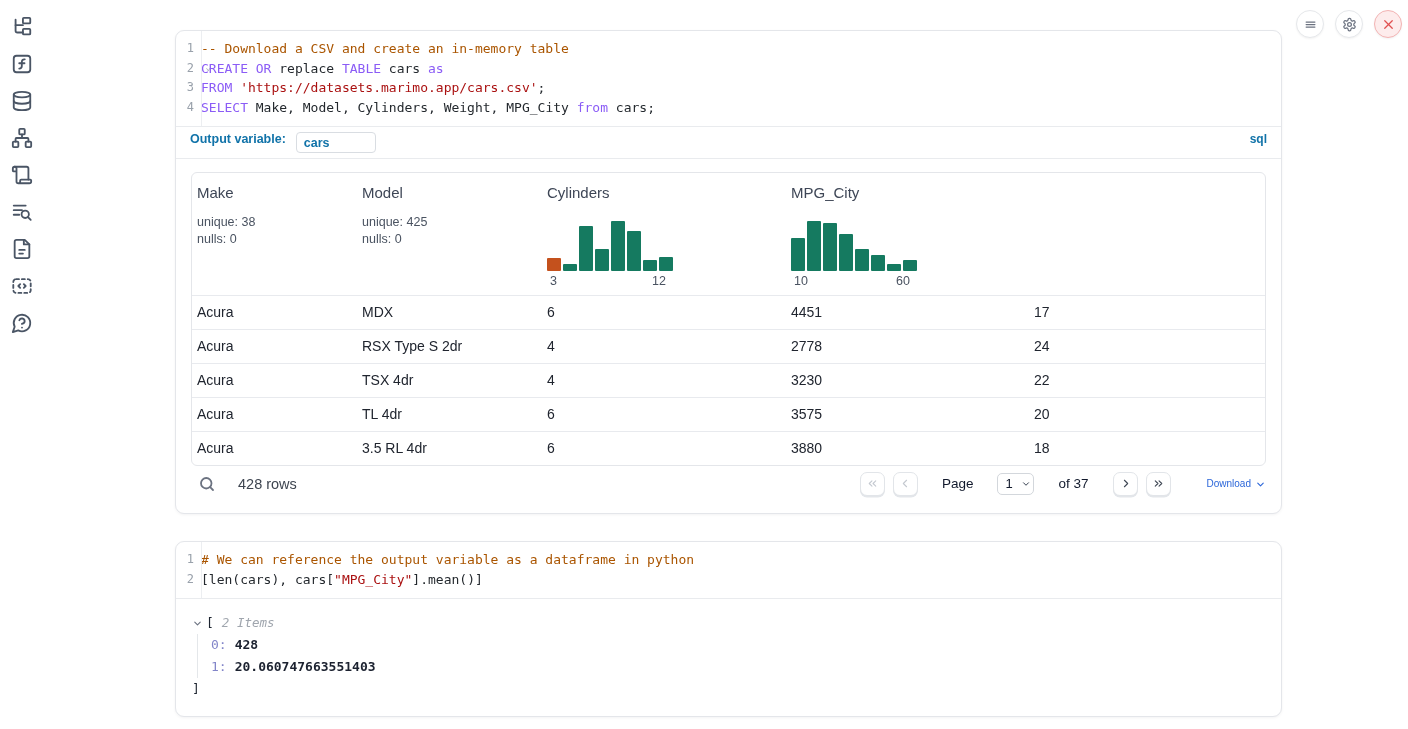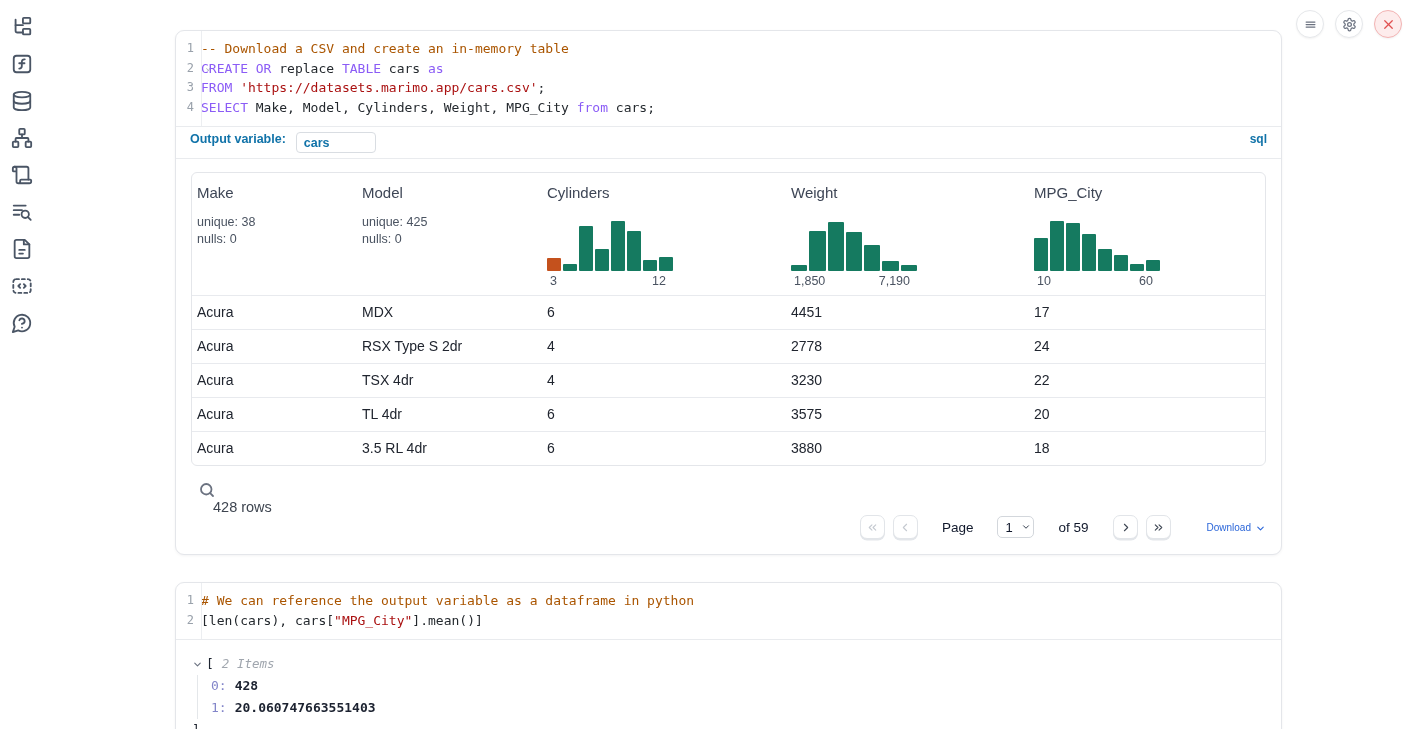--- a/index.html
+++ b/index.html
@@ -59,21 +59,21 @@
   .th-stats { margin-top:13px; font-size:12.5px; color:#4a5361; line-height:17px; }
   .hist { margin-top:auto; width:126px; }
   .hist-bars { display:flex; align-items:flex-end; gap:2px; height:53px; }
   .bar { flex:1; border-radius:1px; }
   .hist-labels { display:flex; justify-content:space-between; padding:0 7px 0 3px;
     font-size:12.5px; color:#4a5361; margin-top:3px; }
   .trow { border-top:1px solid #e8eaee; }
   .td { padding:8px 8px 8px 5px; font-size:14px; color:#20252f; line-height:17px; }
 
   
-  .tfooter { margin-top:15px; display:flex; min-height:29px;flex-direction:column; }
+  .tfooter { margin-top:3px; display:flex; align-items:center; min-height:29px; }
   .search-btn { background:none; border:none; cursor:pointer; color:#6b7280; margin-left:7px; width:18px; height:18px; padding:0; }
   .search-btn .icon { width:17px; height:17px; }
   .row-count { margin-left:22px; font-size:14.5px; color:#3e4550; }
   .pager { margin-left:auto; display:flex; align-items:center; gap:22px; }
   #nav-left, #nav-right { display:flex; gap:8px; }
   .pbtn { width:25px; height:24px; border:1px solid #e2e5e9; border-radius:7px; background:#fff;
     color:#3f4754; display:flex; align-items:center; justify-content:center; cursor:pointer;
     box-shadow:0 1.5px 0 #e3e6ea; }
   .pbtn .icon { width:13px; height:13px; }
   .pbtn.disabled { color:#c4c9d0; }
@@ -233,38 +233,20 @@
                   <div class="bar" style="height: 84%; background: rgb(21, 122, 96);"></div>
                   <div class="bar" style="height: 42%; background: rgb(21, 122, 96);"></div>
                   <div class="bar" style="height: 95%; background: rgb(21, 122, 96);"></div>
                   <div class="bar" style="height: 76%; background: rgb(21, 122, 96);"></div>
                   <div class="bar" style="height: 20%; background: rgb(21, 122, 96);"></div>
                   <div class="bar" style="height: 27%; background: rgb(21, 122, 96);"></div>
                 </div>
                 <div class="hist-labels">
                   <span>3</span>
                   <span>12</span>
-                </div>
-              </div>
-            </div>
-            <div class="th">
-              <div class="th-name">Weight</div>
-              <div class="hist">
-                <div class="hist-bars">
-                  <div class="bar" style="height: 12%; background: rgb(21, 122, 96);"></div>
-                  <div class="bar" style="height: 76%; background: rgb(21, 122, 96);"></div>
-                  <div class="bar" style="height: 93%; background: rgb(21, 122, 96);"></div>
-                  <div class="bar" style="height: 73%; background: rgb(21, 122, 96);"></div>
-                  <div class="bar" style="height: 50%; background: rgb(21, 122, 96);"></div>
-                  <div class="bar" style="height: 19%; background: rgb(21, 122, 96);"></div>
-                  <div class="bar" style="height: 12%; background: rgb(21, 122, 96);"></div>
-                </div>
-                <div class="hist-labels">
-                  <span>1,850</span>
-                  <span>7,190</span>
                 </div>
               </div>
             </div>
             <div class="th">
               <div class="th-name">MPG_City</div>
               <div class="hist">
                 <div class="hist-bars">
                   <div class="bar" style="height: 63%; background: rgb(21, 122, 96);"></div>
                   <div class="bar" style="height: 95%; background: rgb(21, 122, 96);"></div>
                   <div class="bar" style="height: 90%; background: rgb(21, 122, 96);"></div>
@@ -345,21 +327,21 @@
             </span>
           <span class="page-label">Page</span>
           <span class="select-wrap">
             <select class="page-select" id="page-select"><option>1</option></select>
             <span class="icon select-chev" id="select-chev">
                 <svg viewBox="0 0 24 24" fill="none" stroke="currentColor" stroke-width="2.4" stroke-linecap="round" stroke-linejoin="round">
                   <path d="m6 9 6 6 6-6"></path>
                 </svg>
               </span>
           </span>
-          <span class="of-label">of 59</span>
+          <span class="of-label">of 37</span>
           <span id="nav-right">
               <button class="pbtn">
                 <span class="icon">
                   <svg viewBox="0 0 24 24" fill="none" stroke="currentColor" stroke-width="2" stroke-linecap="round" stroke-linejoin="round">
                     <path d="m10 18 6-6-6-6"></path>
                   </svg>
                 </span>
               </button>
               <button class="pbtn">
                 <span class="icon">

